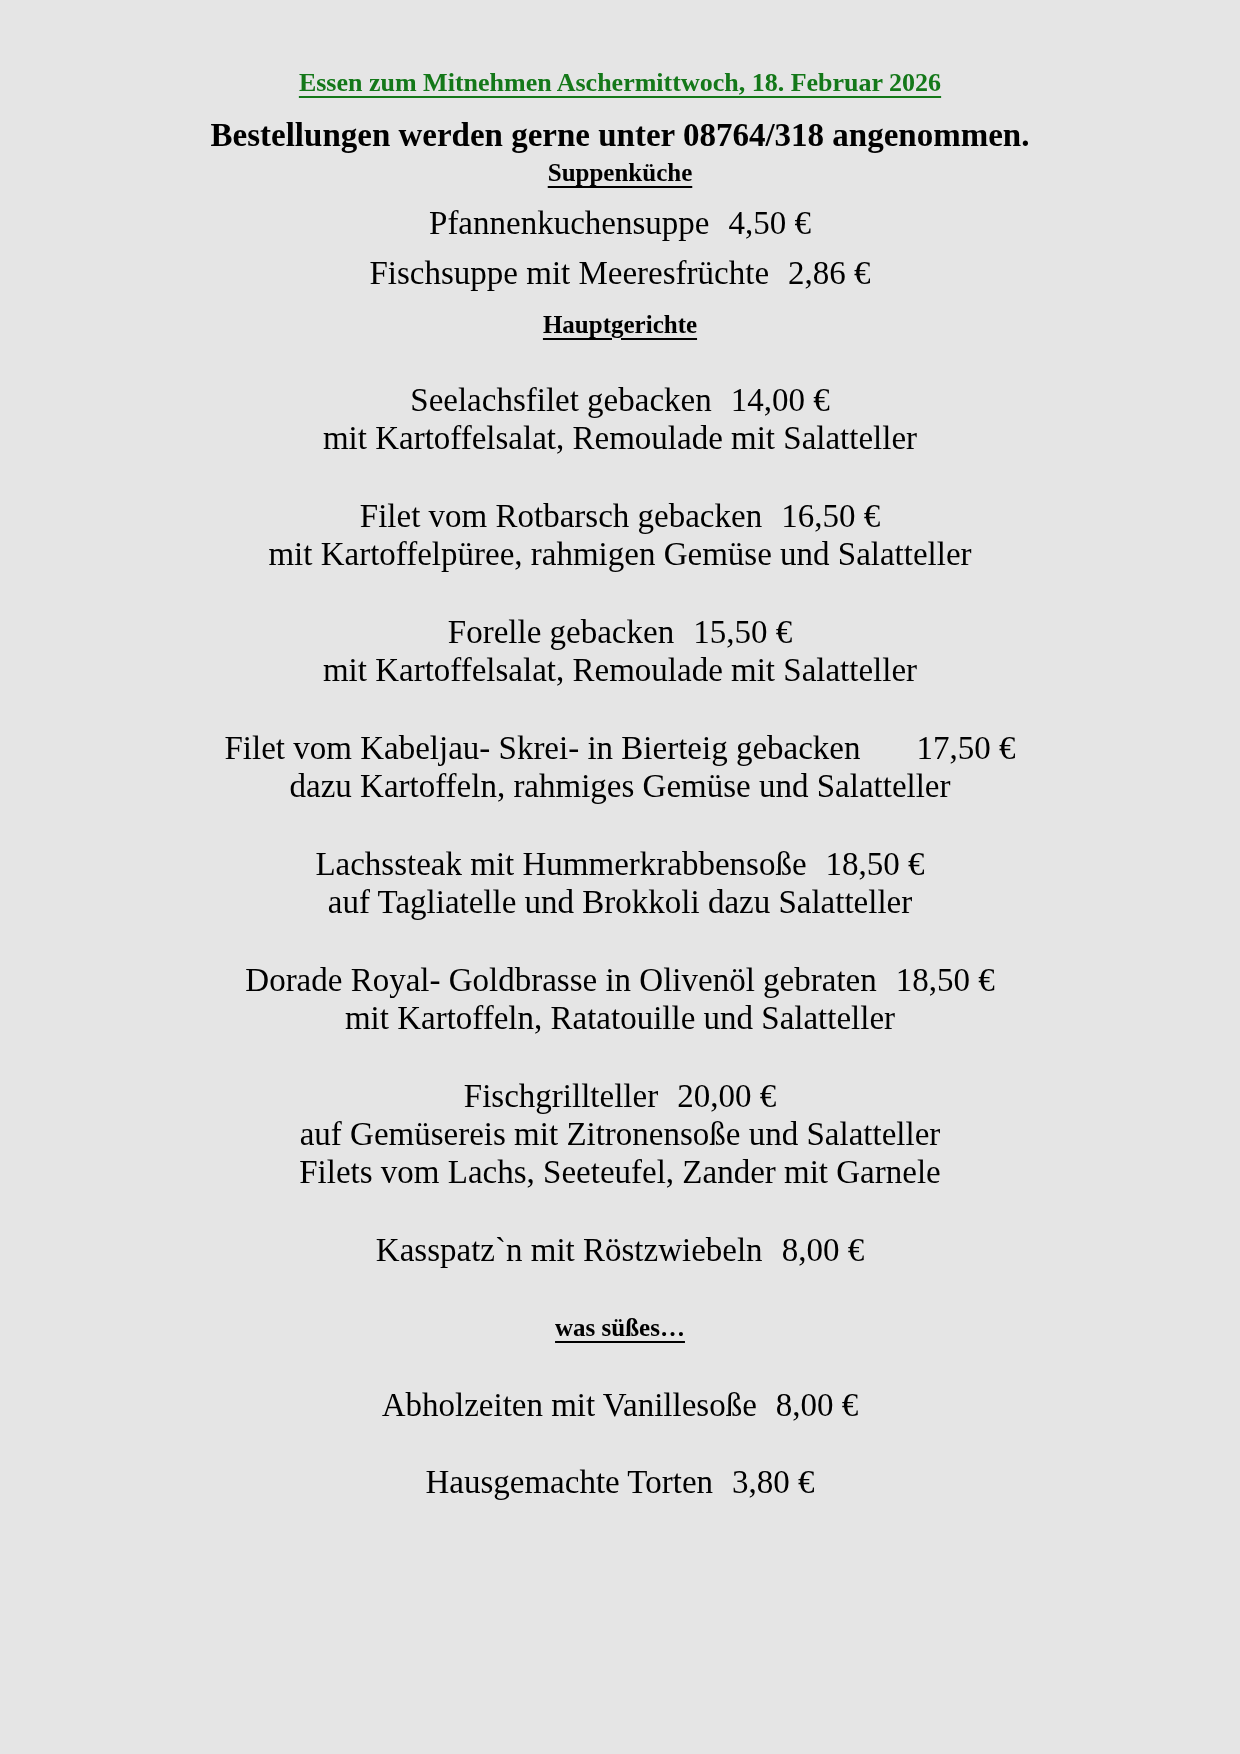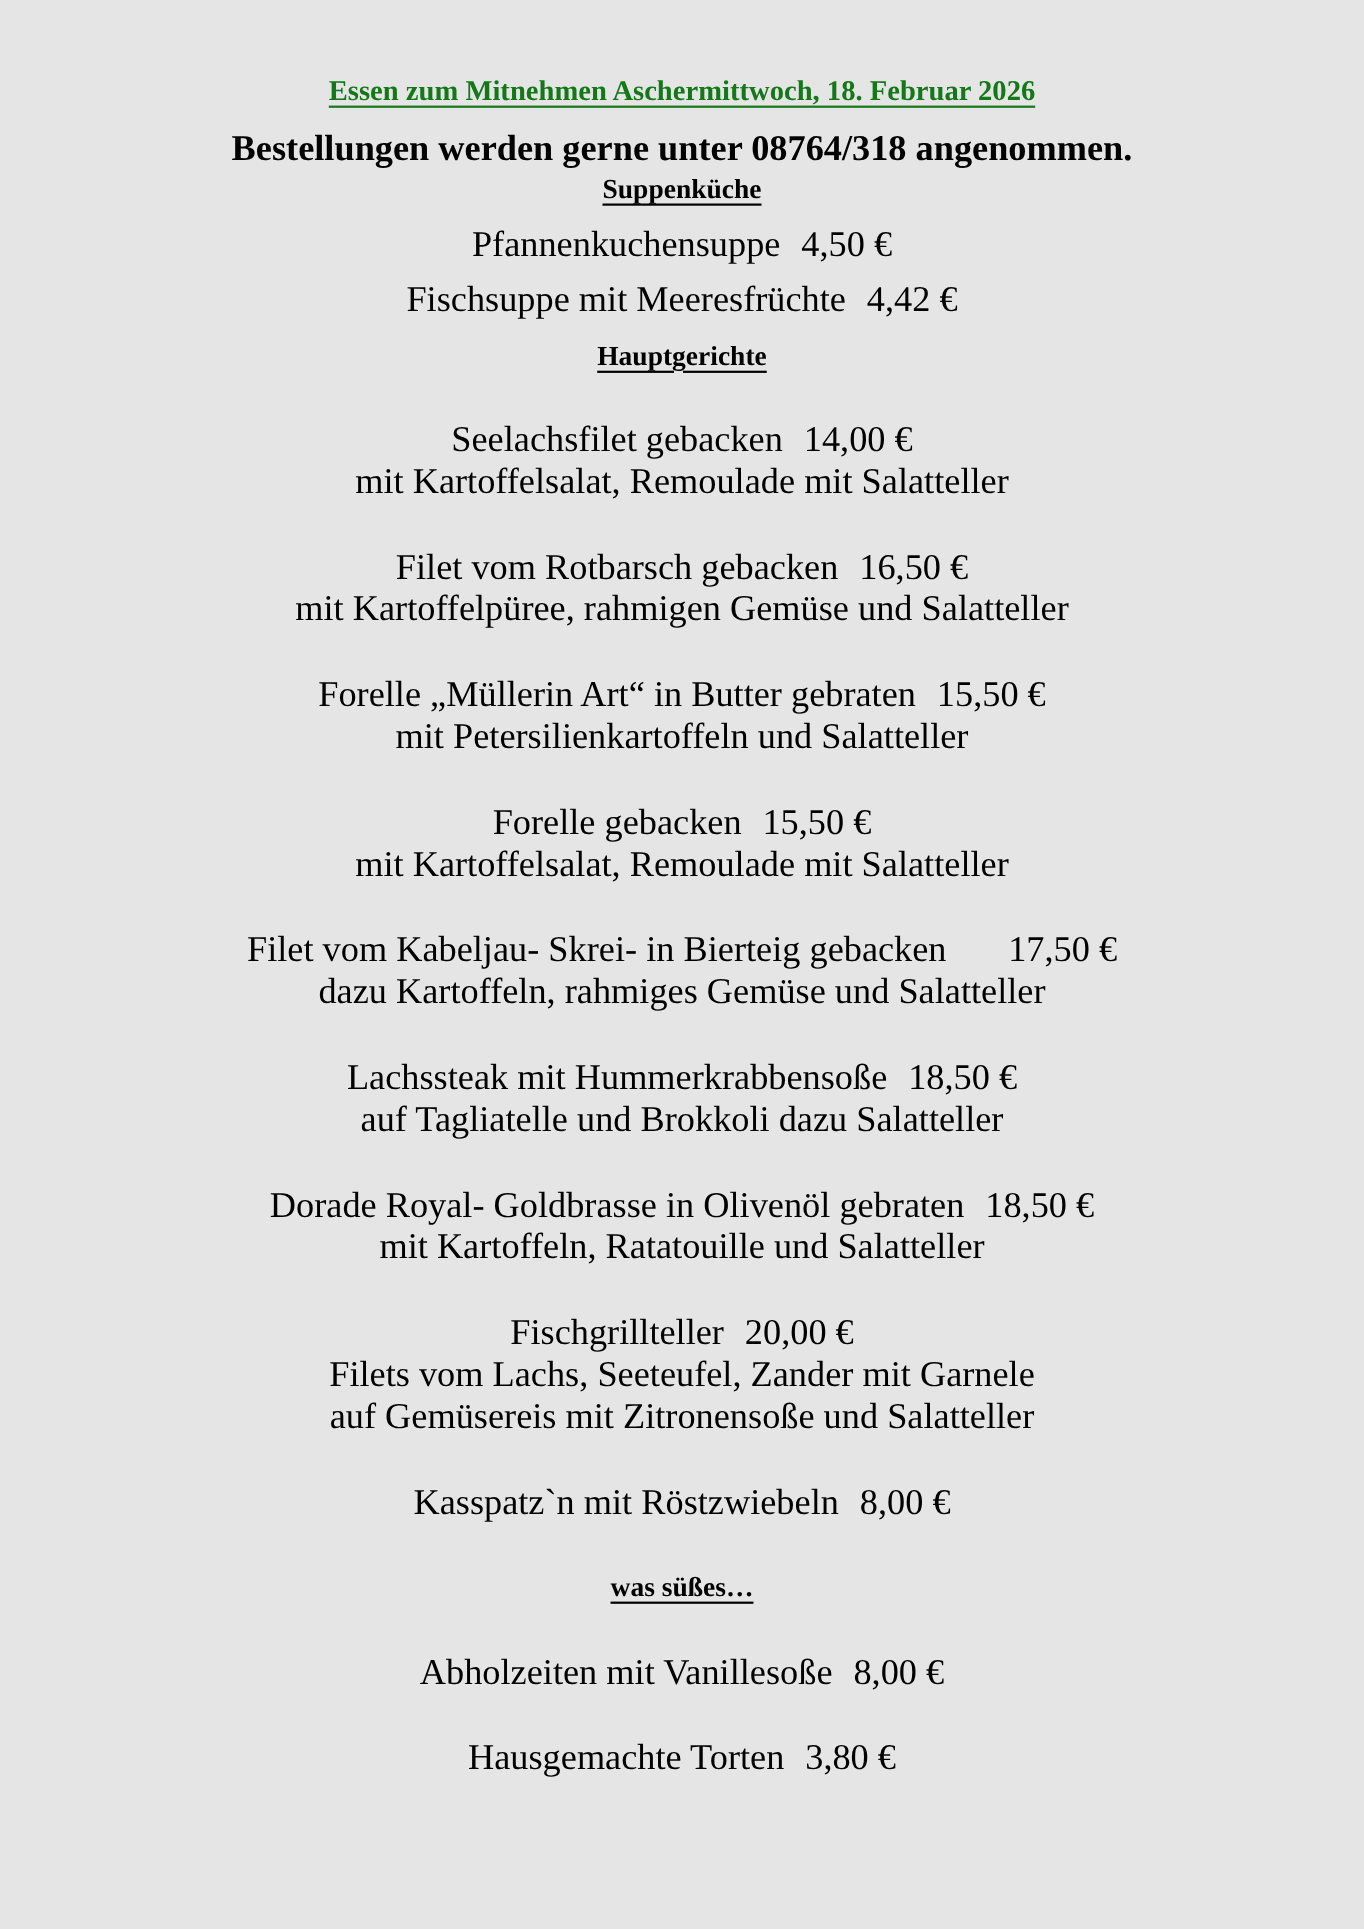--- a/index.html
+++ b/index.html
@@ -63,57 +63,53 @@
     <p class="line info-line info-order">Bestellungen werden gerne unter 08764/318 angenommen.</p>
   </header>
 
   <main>
       <section class="menu-section section-0">
         <h2 class="line section-heading"><span class="underlined">Suppenküche</span></h2>
         <div class="menu-item">
           <div class="line item-line"><span class="item-name">Pfannenkuchensuppe</span><span class="item-price">4,50 €</span></div>
         </div>
         <div class="menu-item">
-          <div class="line item-line"><span class="item-name">Fischsuppe mit Meeresfrüchte</span><span class="item-price">4,42 €</span></div>
+          <div class="line item-line"><span class="item-name">Fischsuppe mit Meeresfrüchte</span><span class="item-price">2,86 €</span></div>
         </div>
       </section>
       <section class="menu-section section-1">
         <h2 class="line section-heading"><span class="underlined">Hauptgerichte</span></h2>
         <div class="menu-item">
           <div class="line item-line"><span class="item-name">Seelachsfilet gebacken</span><span class="item-price">14,00 €</span></div>
           <div class="line item-desc">mit Kartoffelsalat, Remoulade mit Salatteller</div>
         </div>
         <div class="menu-item">
           <div class="line item-line"><span class="item-name">Filet vom Rotbarsch gebacken</span><span class="item-price">16,50 €</span></div>
           <div class="line item-desc">mit Kartoffelpüree, rahmigen Gemüse und Salatteller</div>
-        </div>
-        <div class="menu-item">
-          <div class="line item-line"><span class="item-name">Forelle „Müllerin Art“ in Butter gebraten</span><span class="item-price">15,50 €</span></div>
-          <div class="line item-desc">mit Petersilienkartoffeln und Salatteller</div>
         </div>
         <div class="menu-item">
           <div class="line item-line"><span class="item-name">Forelle gebacken</span><span class="item-price">15,50 €</span></div>
           <div class="line item-desc">mit Kartoffelsalat, Remoulade mit Salatteller</div>
         </div>
         <div class="menu-item wide-gap">
           <div class="line item-line"><span class="item-name">Filet vom Kabeljau- Skrei- in Bierteig gebacken</span><span class="item-price">17,50 €</span></div>
           <div class="line item-desc">dazu Kartoffeln, rahmiges Gemüse und Salatteller</div>
         </div>
         <div class="menu-item">
           <div class="line item-line"><span class="item-name">Lachssteak mit Hummerkrabbensoße</span><span class="item-price">18,50 €</span></div>
           <div class="line item-desc">auf Tagliatelle und Brokkoli dazu Salatteller</div>
         </div>
         <div class="menu-item">
           <div class="line item-line"><span class="item-name">Dorade Royal- Goldbrasse in Olivenöl gebraten</span><span class="item-price">18,50 €</span></div>
           <div class="line item-desc">mit Kartoffeln, Ratatouille und Salatteller</div>
         </div>
         <div class="menu-item">
           <div class="line item-line"><span class="item-name">Fischgrillteller</span><span class="item-price">20,00 €</span></div>
+          <div class="line item-desc">auf Gemüsereis mit Zitronensoße und Salatteller</div>
           <div class="line item-desc">Filets vom Lachs, Seeteufel, Zander mit Garnele</div>
-          <div class="line item-desc">auf Gemüsereis mit Zitronensoße und Salatteller</div>
         </div>
         <div class="menu-item">
           <div class="line item-line"><span class="item-name">Kasspatz`n mit Röstzwiebeln</span><span class="item-price">8,00 €</span></div>
         </div>
       </section>
       <section class="menu-section section-2">
         <h2 class="line section-heading"><span class="underlined">was süßes…</span></h2>
         <div class="menu-item">
           <div class="line item-line"><span class="item-name">Abholzeiten mit Vanillesoße</span><span class="item-price">8,00 €</span></div>
         </div>

